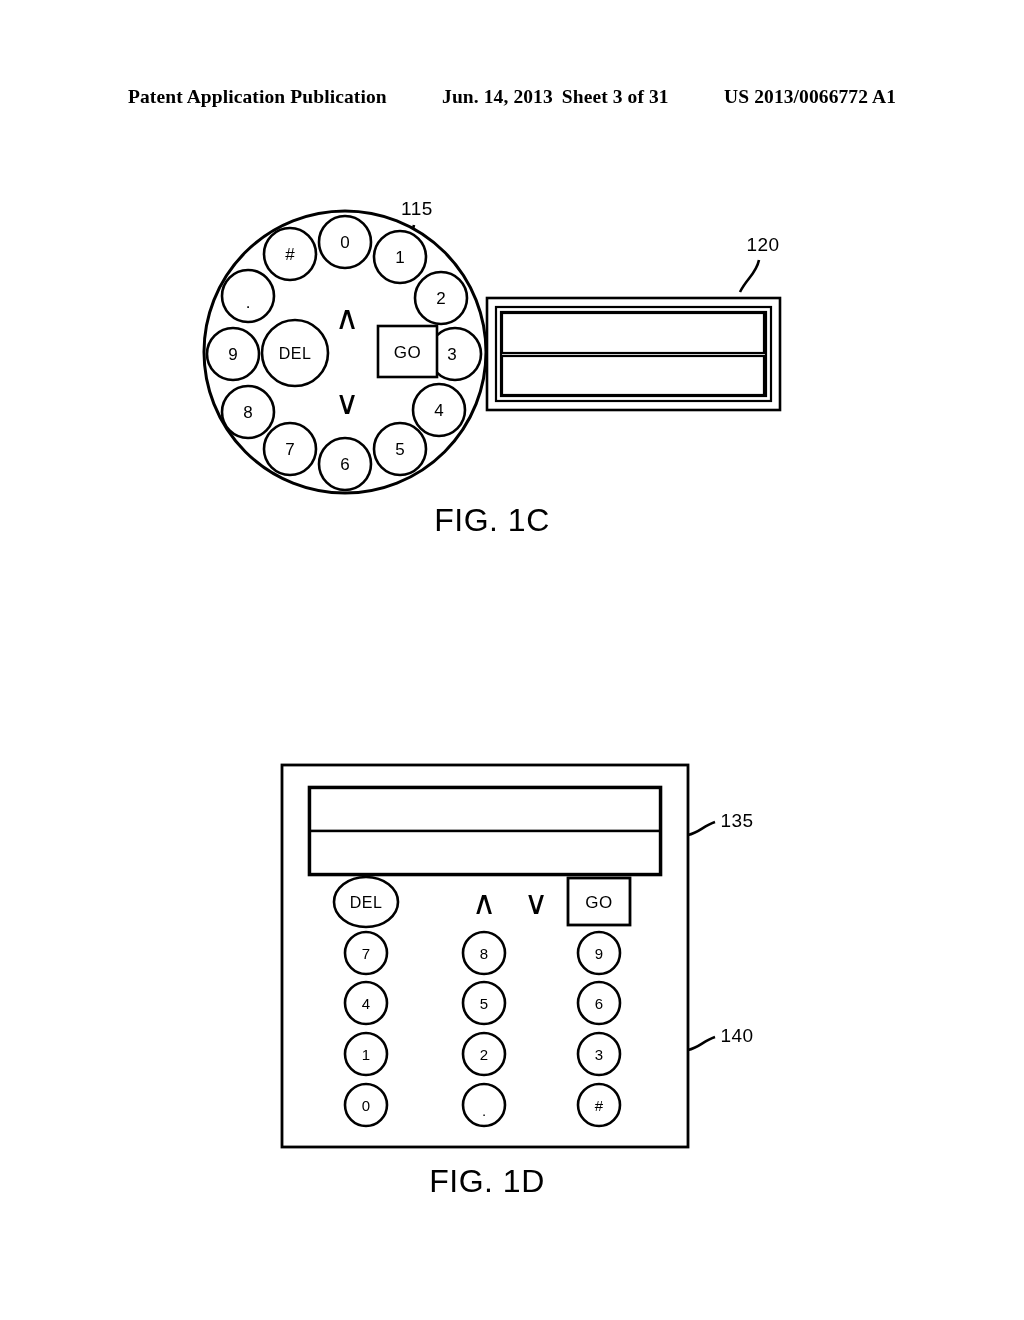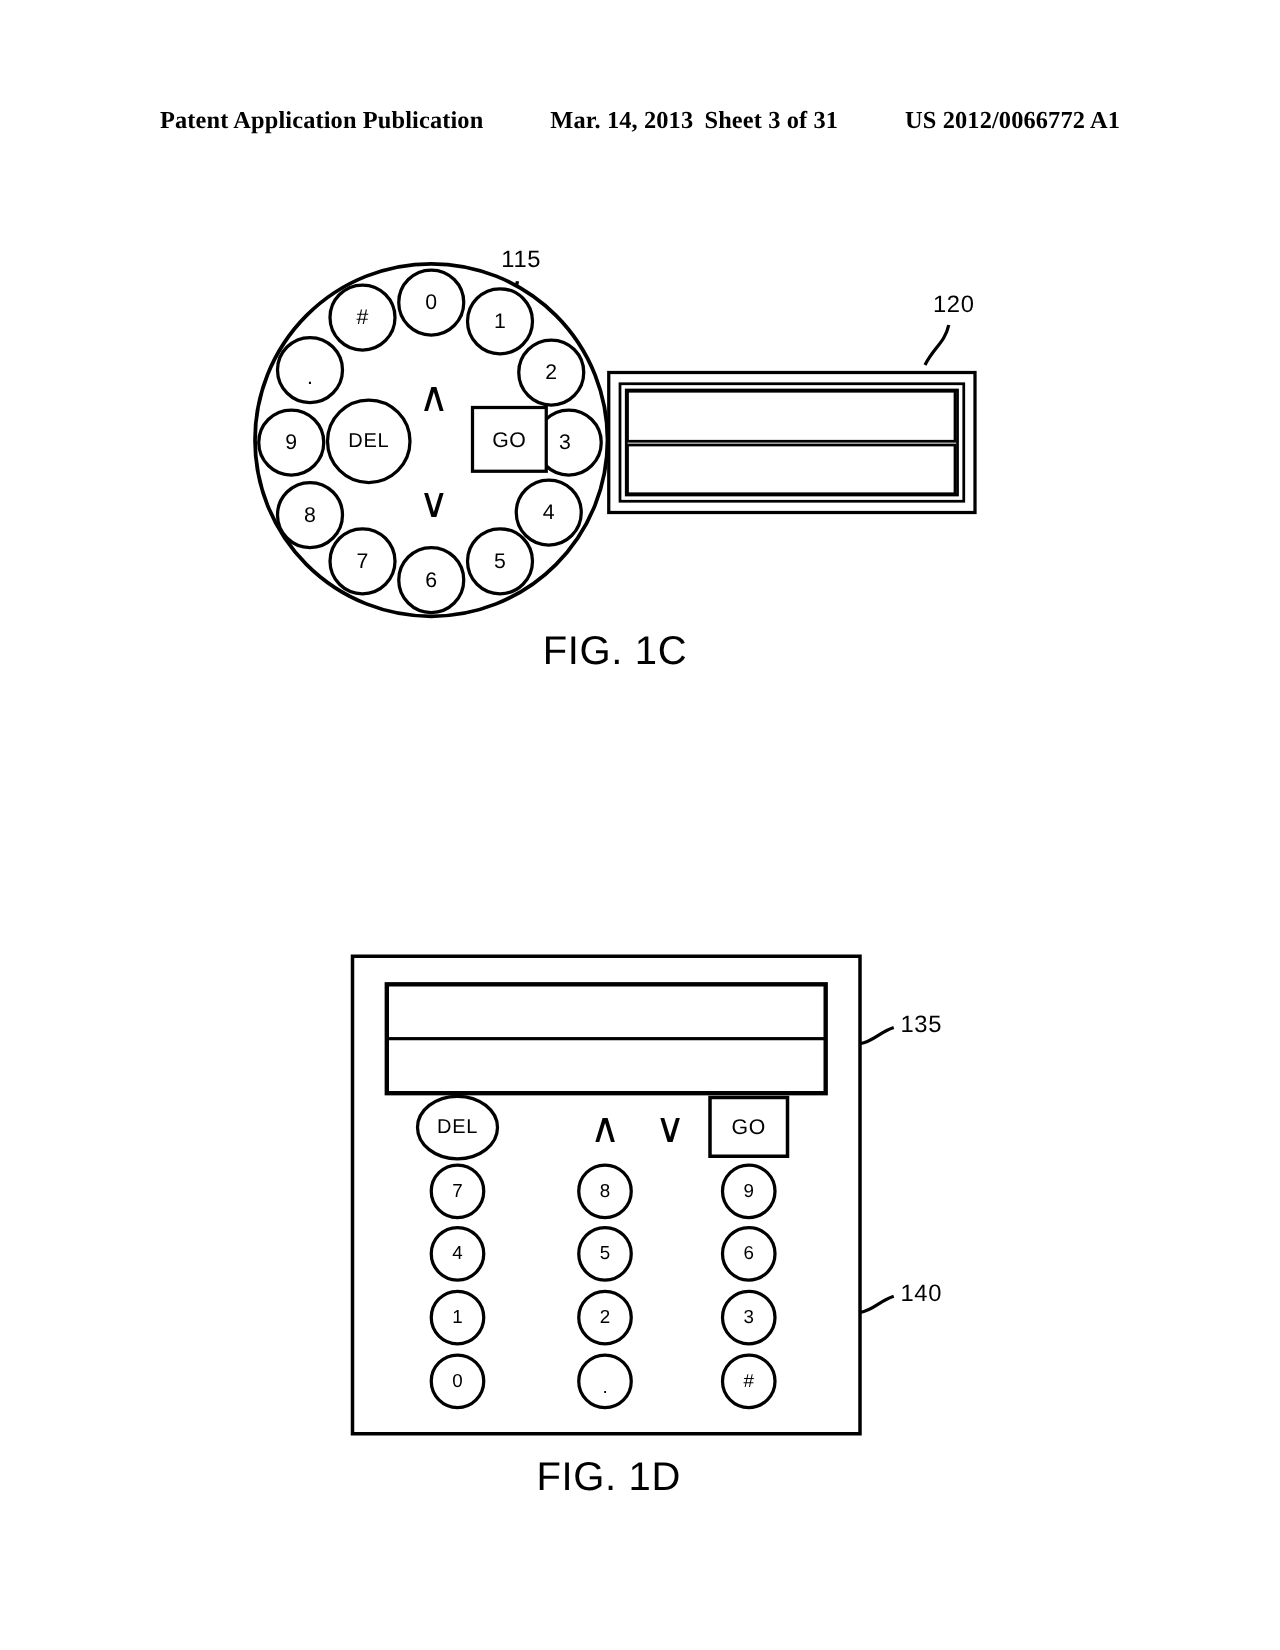--- a/index.html
+++ b/index.html
@@ -82,24 +82,24 @@
   .stroke-line { fill: none; stroke: #000; }
   .shape-fill  { fill: #ffffff; stroke: #000; }
 </style>
 </head>
 <body>
 
 <div id="page-header">
   <div class="hdr-row">
     <span>Patent Application Publication</span>
     <span class="hdr-mid">
-      <span>Mar. 14, 2013</span>
+      <span>Jun. 14, 2013</span>
       <span>Sheet 3 of 31</span>
     </span>
-    <span>US 2012/0066772 A1</span>
+    <span>US 2013/0066772 A1</span>
   </div>
 </div>
 
 <div class="fig-canvas" id="fig1c-canvas" style="left:180px; top:150px; width:640px; height:360px;text-align:right;">
   <svg width="640" height="360" viewBox="0 0 640 360">
 
     <path d="M 234 75 C 232 88, 224 92, 214 104" class="stroke-line" stroke-width="2.6"></path>
     <text class="ref-label" x="237" y="58">115</text>
 
     <circle cx="165" cy="202" r="141" class="shape-fill" stroke-width="3"></circle>

